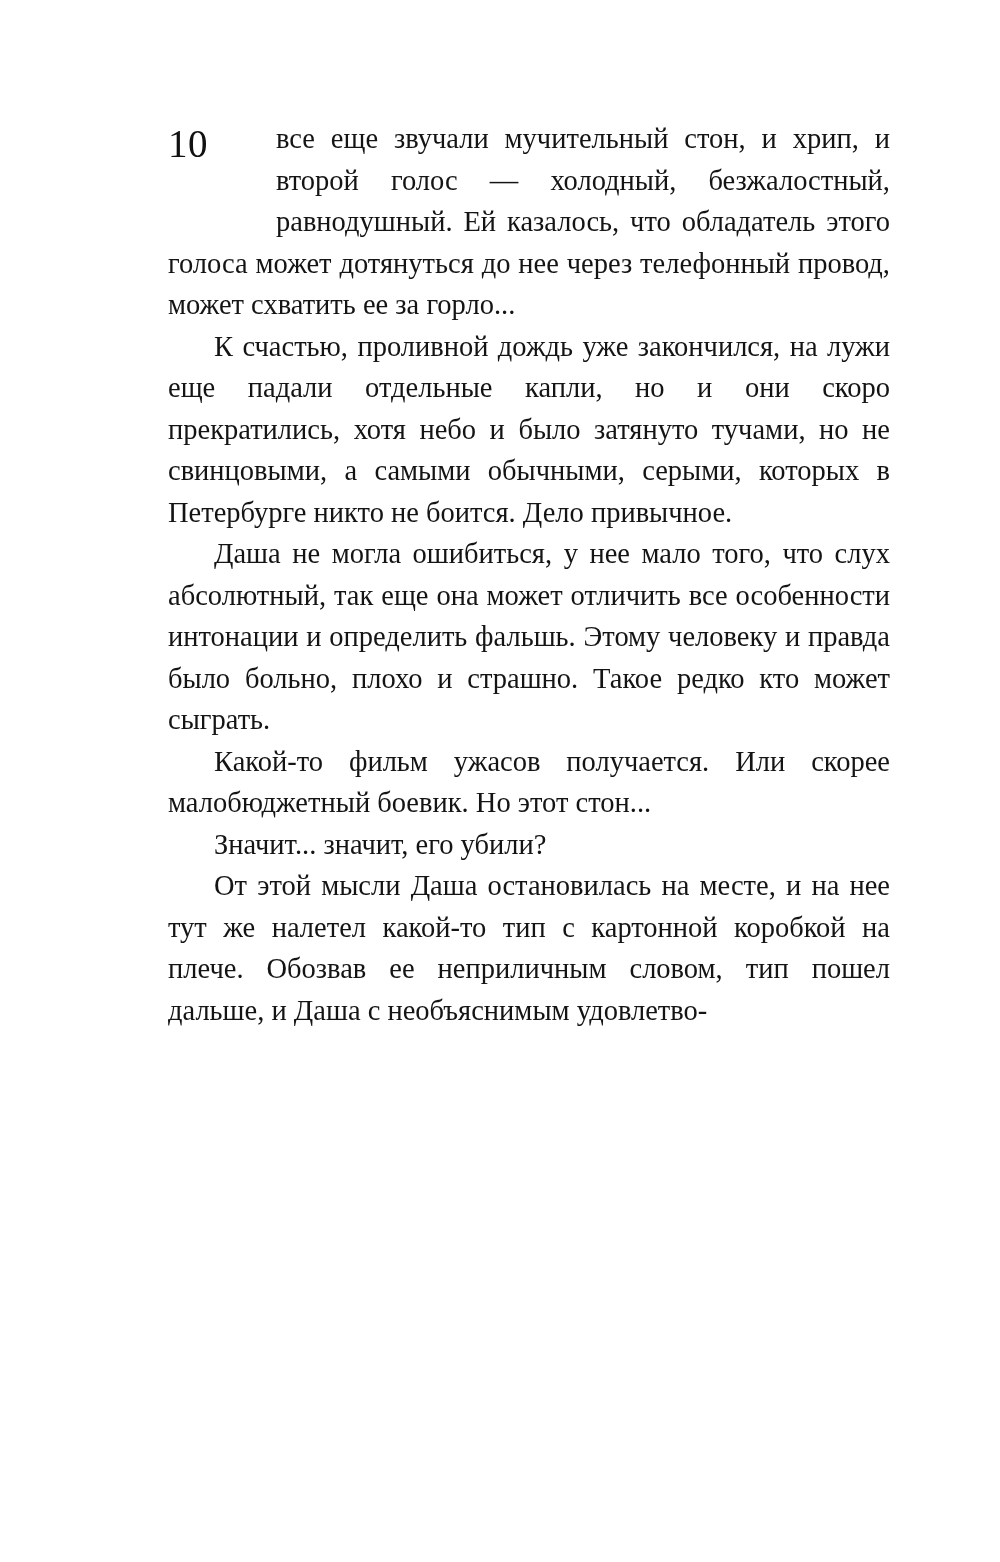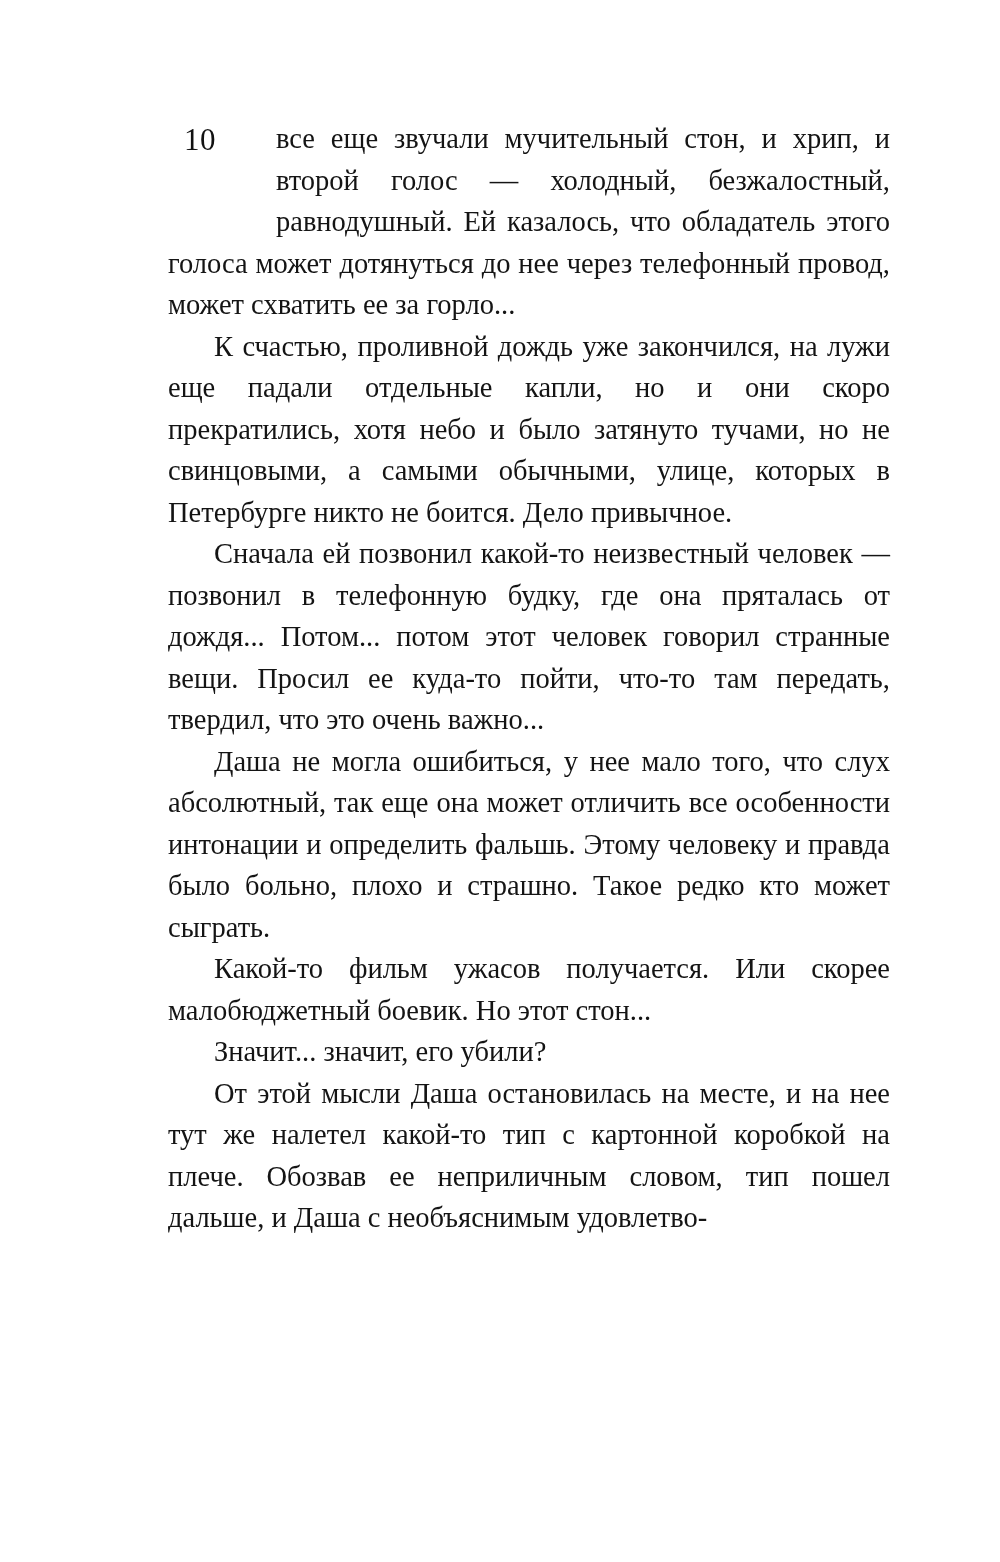--- a/index.html
+++ b/index.html
@@ -24,23 +24,23 @@
     background: #ffffff;
   }
   .text-block {
     position: absolute;
     left: 168px;
     top: 118px;
     width: 722px;
   }
   .page-number {
     position: absolute;
-    left: 16px;
+    left: 0px;
     top: 6px;
-    font-size: 31px;
+    font-size: 39px;
     line-height: 1;
     letter-spacing: 0.5px;
     color: #111111;
   }
   p {
     margin: 0;
     font-size: 28.5px;
     line-height: 41.5px;
     text-align: justify;
     text-justify: inter-word;
@@ -68,28 +68,25 @@
 
   <div class="text-block">
 
     <div class="page-number">10</div>
 
     <p class="first">
       <span class="num-spacer"></span><span>все еще звучали мучительный стон, и хрип, и второй голос — холодный, безжалостный, равнодушный. Ей казалось, что обладатель этого голоса может дотянуться до нее через телефонный провод, может схватить ее за горло...</span>
     </p>
 
     <p class="indent">
-      <span>К счастью, проливной дождь уже закончился, на лужи еще падали отдельные капли, но и они скоро прекратились, хотя небо и было затянуто тучами, но не свинцовыми, а самыми обычными, улице, которых в Петербурге никто не боится. Дело привычное.</span>
+      <span>К счастью, проливной дождь уже закончился, на лужи еще падали отдельные капли, но и они скоро прекратились, хотя небо и было затянуто тучами, но не свинцовыми, а самыми обычными, серыми, которых в Петербурге никто не боится. Дело привычное.</span>
     </p>
 
 
 
-    <p class="indent">
-      <span>Сначала ей позвонил какой-то неизвестный человек — позвонил в телефонную будку, где она пряталась от дождя... Потом... потом этот человек говорил странные вещи. Просил ее куда-то пойти, что-то там передать, твердил, что это очень важно...</span>
-    </p>
 
 
     <p class="indent">
       <span>Даша не могла ошибиться, у нее мало того, что слух абсолютный, так еще она может отличить все особенности интонации и определить фальшь. Этому человеку и правда было больно, плохо и страшно. Такое редко кто может сыграть.</span>
     </p>
 
     <p class="indent">
       <span>Какой-то фильм ужасов получается. Или скорее малобюджетный боевик. Но этот стон...</span>
     </p>
 

